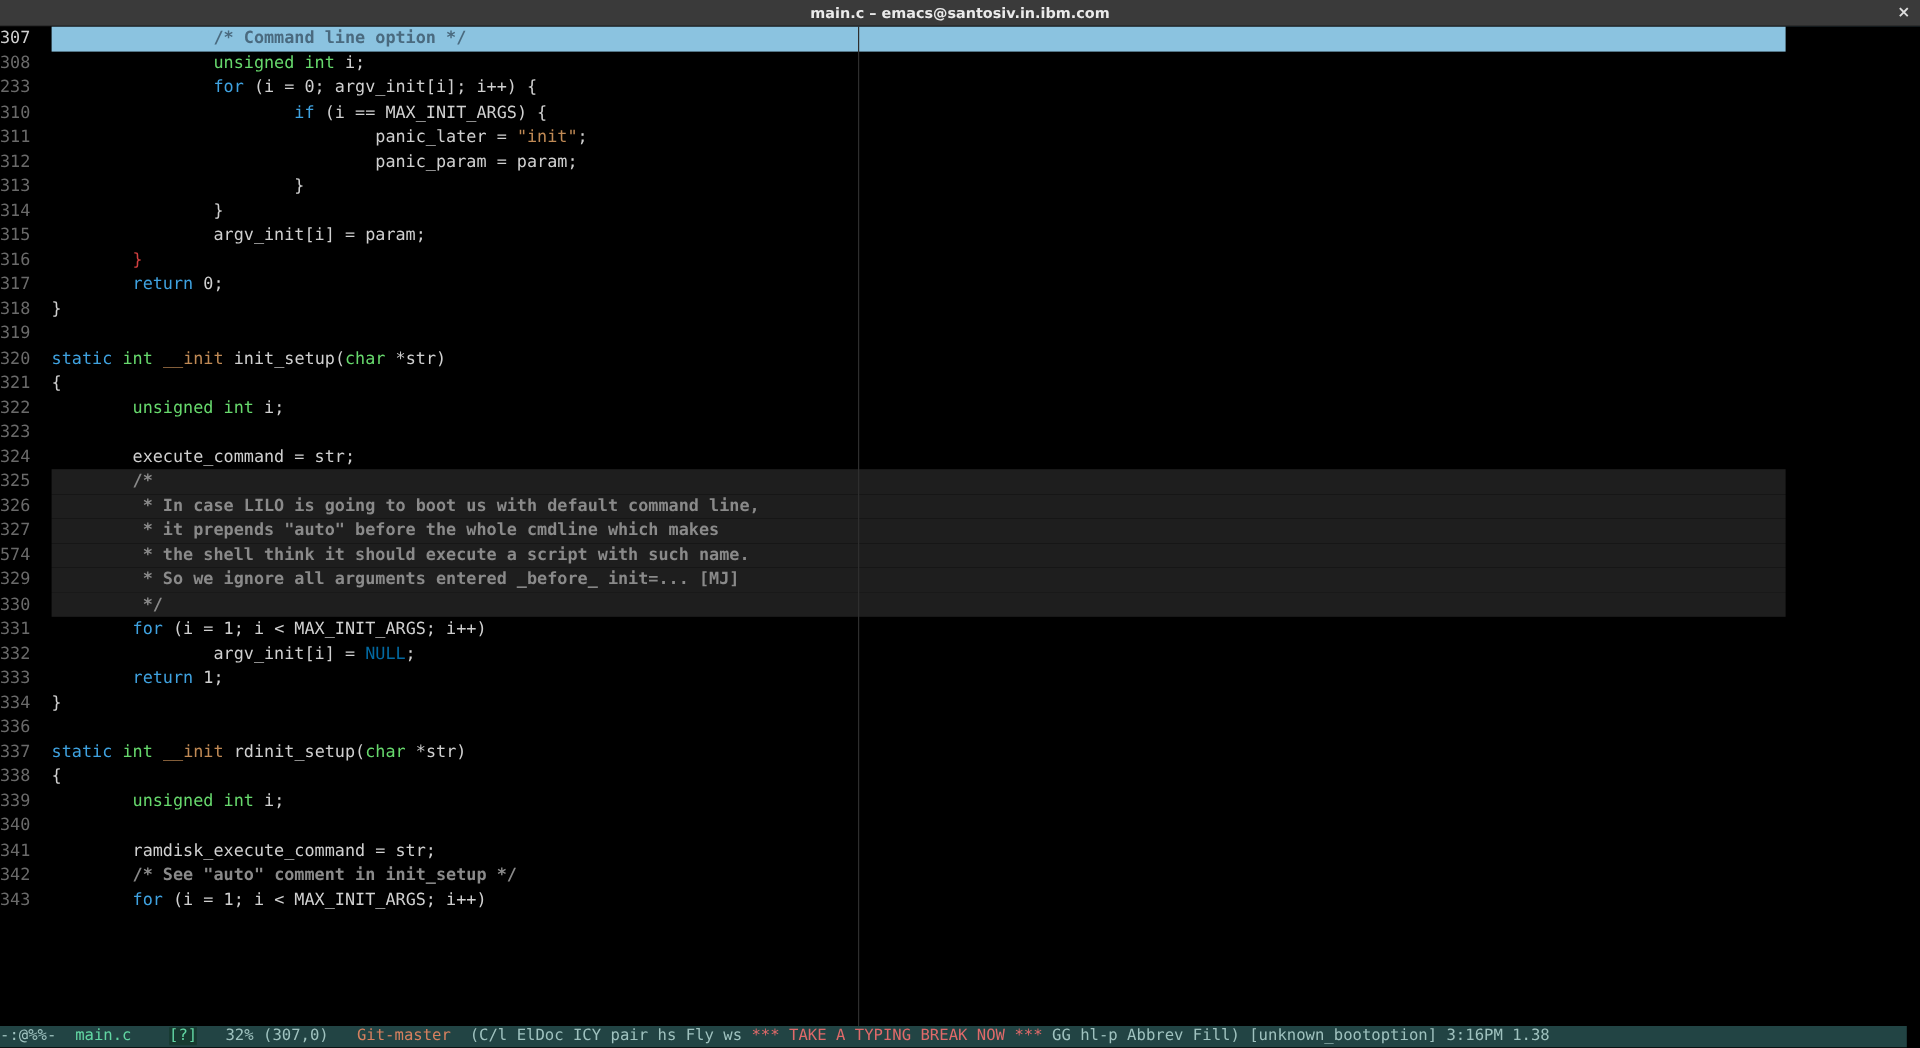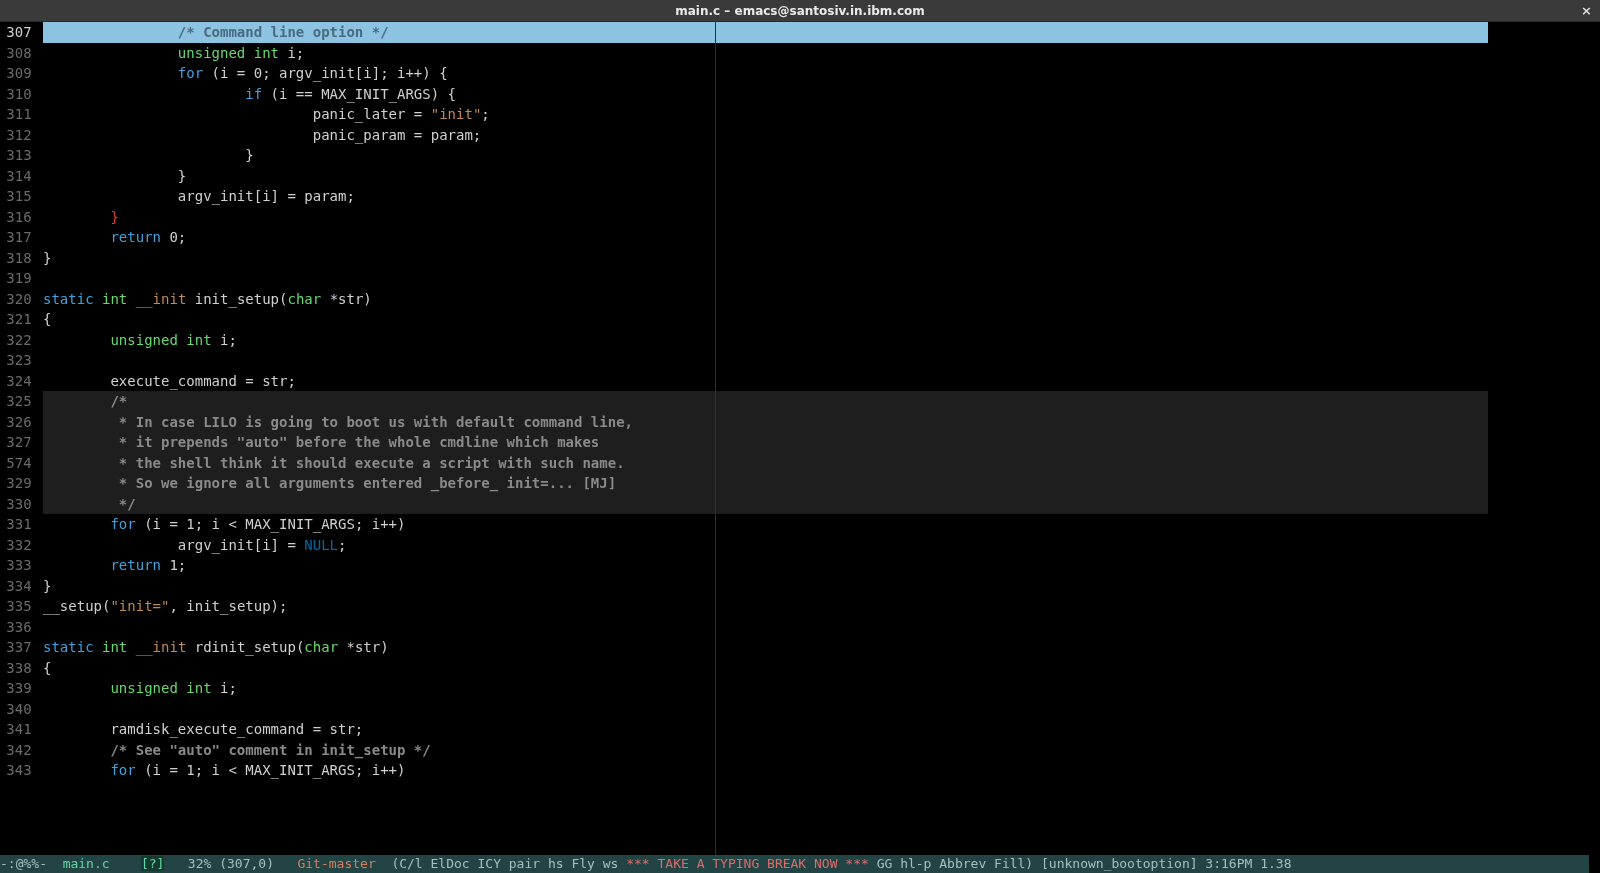--- a/index.html
+++ b/index.html
@@ -47,21 +47,21 @@
     display: flex;
     flex-direction: column;
   }
   .row {
     display: flex;
     height: 20.5px;
     white-space: pre;
   }
   .gutter {
     width: 43px;
-    text-align: center;
+    text-align: left;
     padding-right: 5px;
     color: #6a6a6a;
     flex: none;
     user-select: none;
   }
   .code {
     flex: 1;
     position: relative;
   }
   .row.cur .gutter { color: #d0d0d0; }
@@ -115,21 +115,21 @@
 
 <div class="titlebar">
   <span>main.c – emacs@santosiv.in.ibm.com</span>
   <span class="close">×</span>
 </div>
 
 <div class="editor">
   <div class="rows" id="rows">
       <div class="row cur"><div class="gutter">307</div><div class="code"><span class="tok-comment">                /* Command line option */</span></div></div>
       <div class="row"><div class="gutter">308</div><div class="code"><span>                </span><span class="tok-type">unsigned int</span><span> i;</span></div></div>
-      <div class="row"><div class="gutter">309</div><div class="code"><span>                </span><span class="tok-kw">for</span><span> (i = 0; argv_init[i]; i++) {</span></div></div>
+      <div class="row"><div class="gutter">233</div><div class="code"><span>                </span><span class="tok-kw">for</span><span> (i = 0; argv_init[i]; i++) {</span></div></div>
       <div class="row"><div class="gutter">310</div><div class="code"><span>                        </span><span class="tok-kw">if</span><span> (i == MAX_INIT_ARGS) {</span></div></div>
       <div class="row"><div class="gutter">311</div><div class="code"><span>                                panic_later = </span><span class="tok-string">"init"</span><span>;</span></div></div>
       <div class="row"><div class="gutter">312</div><div class="code"><span>                                panic_param = param;</span></div></div>
       <div class="row"><div class="gutter">313</div><div class="code"><span>                        }</span></div></div>
       <div class="row"><div class="gutter">314</div><div class="code"><span>                }</span></div></div>
       <div class="row"><div class="gutter">315</div><div class="code"><span>                argv_init[i] = param;</span></div></div>
       <div class="row"><div class="gutter">316</div><div class="code"><span>        </span><span class="tok-warn">}</span></div></div>
       <div class="row"><div class="gutter">317</div><div class="code"><span>        </span><span class="tok-kw">return</span><span> 0;</span></div></div>
       <div class="row"><div class="gutter">318</div><div class="code"><span>}</span></div></div>
       <div class="row"><div class="gutter">319</div><div class="code"><span></span></div></div>
@@ -141,21 +141,20 @@
       <div class="row hl"><div class="gutter">325</div><div class="code"><span>        </span><span class="tok-comment">/*</span></div></div>
       <div class="row hl"><div class="gutter">326</div><div class="code"><span class="tok-comment">         * In case LILO is going to boot us with default command line,</span></div></div>
       <div class="row hl"><div class="gutter">327</div><div class="code"><span class="tok-comment">         * it prepends "auto" before the whole cmdline which makes</span></div></div>
       <div class="row hl"><div class="gutter">574</div><div class="code"><span class="tok-comment">         * the shell think it should execute a script with such name.</span></div></div>
       <div class="row hl"><div class="gutter">329</div><div class="code"><span class="tok-comment">         * So we ignore all arguments entered _before_ init=... [MJ]</span></div></div>
       <div class="row hl"><div class="gutter">330</div><div class="code"><span class="tok-comment">         */</span></div></div>
       <div class="row"><div class="gutter">331</div><div class="code"><span>        </span><span class="tok-kw">for</span><span> (i = 1; i &lt; MAX_INIT_ARGS; i++)</span></div></div>
       <div class="row"><div class="gutter">332</div><div class="code"><span>                argv_init[i] = </span><span class="tok-null">NULL</span><span>;</span></div></div>
       <div class="row"><div class="gutter">333</div><div class="code"><span>        </span><span class="tok-kw">return</span><span> 1;</span></div></div>
       <div class="row"><div class="gutter">334</div><div class="code"><span>}</span></div></div>
-      <div class="row"><div class="gutter">335</div><div class="code"><span>__setup(</span><span class="tok-string">"init="</span><span>, init_setup);</span></div></div>
       <div class="row"><div class="gutter">336</div><div class="code"><span></span></div></div>
       <div class="row"><div class="gutter">337</div><div class="code"><span class="tok-kw">static</span><span> </span><span class="tok-type">int</span><span> </span><span class="tok-attr">__init</span><span> </span><span class="tok-ident">rdinit_setup</span><span>(</span><span class="tok-type">char</span><span> *str)</span></div></div>
       <div class="row"><div class="gutter">338</div><div class="code"><span>{</span></div></div>
       <div class="row"><div class="gutter">339</div><div class="code"><span>        </span><span class="tok-type">unsigned int</span><span> i;</span></div></div>
       <div class="row"><div class="gutter">340</div><div class="code"><span></span></div></div>
       <div class="row"><div class="gutter">341</div><div class="code"><span>        ramdisk_execute_command = str;</span></div></div>
       <div class="row"><div class="gutter">342</div><div class="code"><span>        </span><span class="tok-comment">/* See "auto" comment in init_setup */</span></div></div>
       <div class="row"><div class="gutter">343</div><div class="code"><span>        </span><span class="tok-kw">for</span><span> (i = 1; i &lt; MAX_INIT_ARGS; i++)</span></div></div>
     </div>
 </div>

